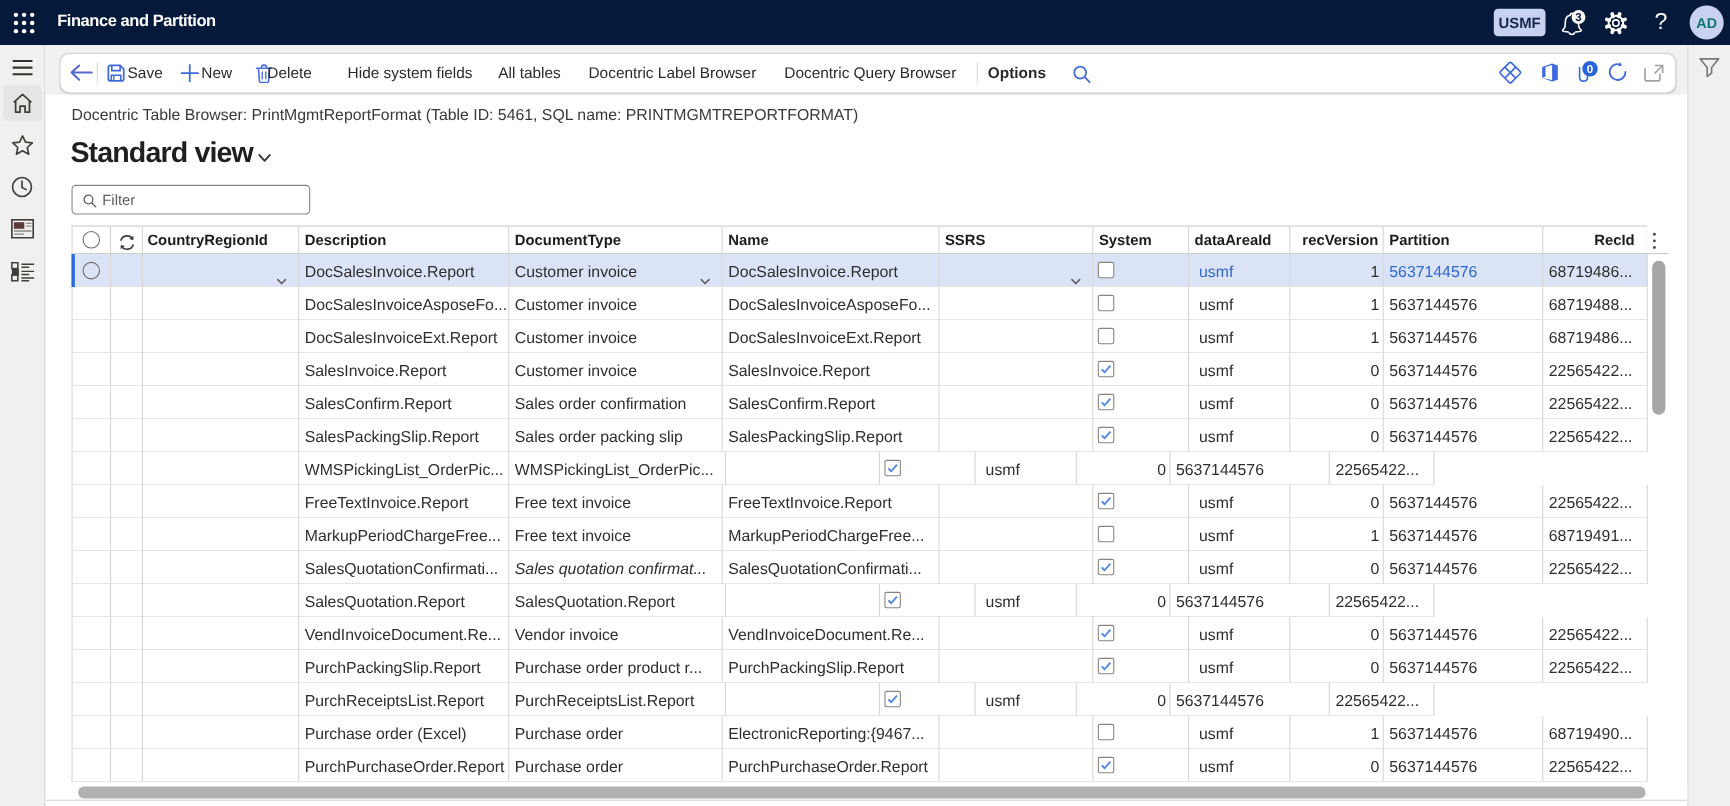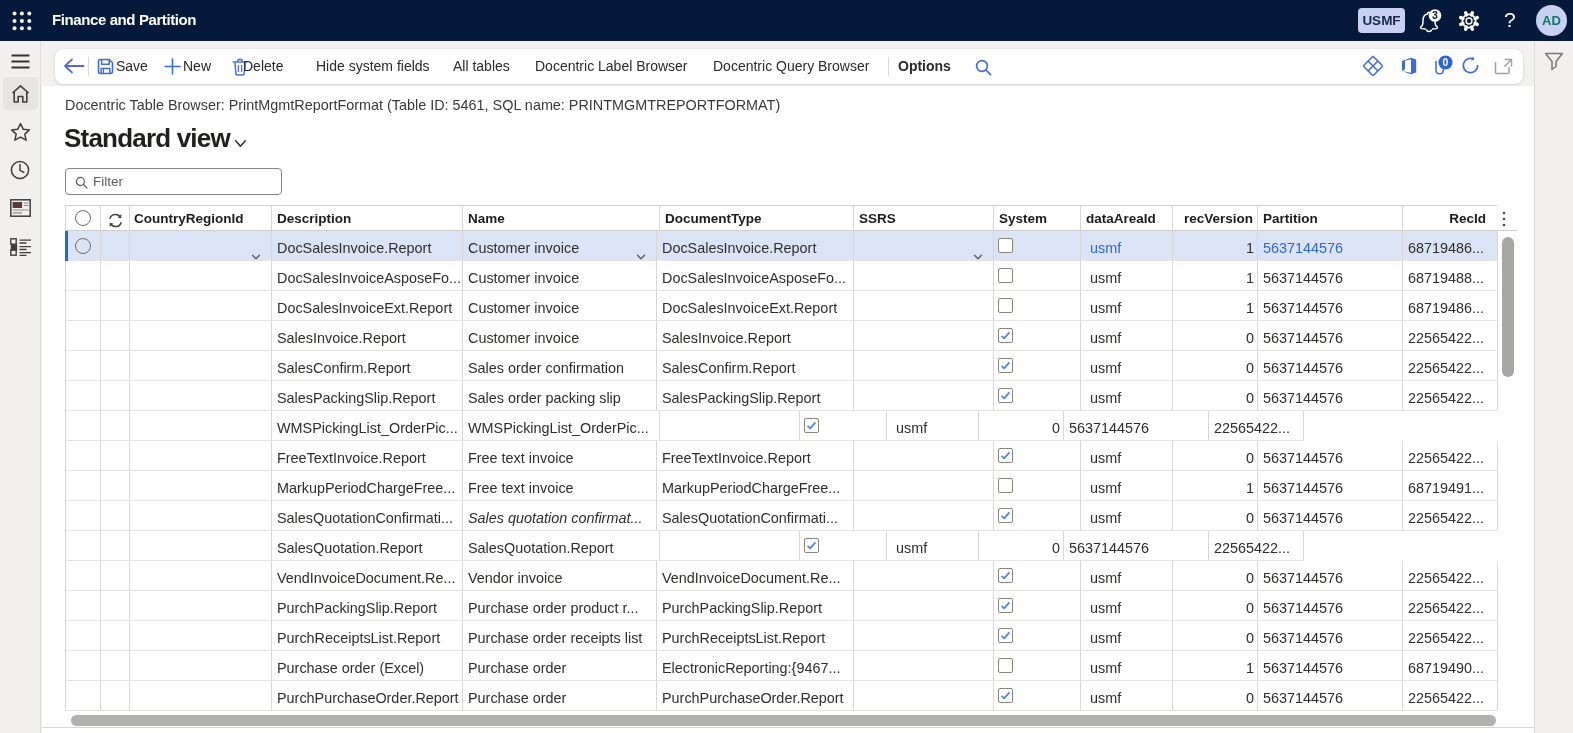--- a/index.html
+++ b/index.html
@@ -179,22 +179,22 @@
     <div class="cell hc" style="width:29px;padding-left:0;">
       <svg width="17" height="17" viewBox="0 0 16 16" style="display:block;margin:6px auto 0 auto">
         <path d="M2.6 6.4 A5.6 5.6 0 0 1 13 5.4" fill="none" stroke="#3f3e3c" stroke-width="1.4"></path>
         <path d="M13.4 9.6 A5.6 5.6 0 0 1 3 10.6" fill="none" stroke="#3f3e3c" stroke-width="1.4"></path>
         <path d="M13.6 2.2 L13.2 5.8 L9.8 5.0 Z" fill="#3f3e3c"></path>
         <path d="M2.4 13.8 L2.8 10.2 L6.2 11.0 Z" fill="#3f3e3c"></path>
       </svg>
     </div>
     <div class="cell hc" style="width:142px;padding-left:4px;">CountryRegionId</div>
     <div class="cell hc" style="width:191px;">Description</div>
+    <div class="cell hc" style="width:194px;">DocumentType</div>
     <div class="cell hc" style="width:197px;">Name</div>
-    <div class="cell hc" style="width:194px;">DocumentType</div>
     <div class="cell hc" style="width:140px;">SSRS</div>
     <div class="cell hc" style="width:87px;">System</div>
     <div class="cell hc" style="width:92px;">dataAreaId</div>
     <div class="cell hc" style="width:85px;text-align:right;padding-right:4px;">recVersion</div>
     <div class="cell hc" style="width:145px;">Partition</div>
     <div class="cell hc" style="width:95px;text-align:right;padding-right:11px;">RecId</div>
   </div>
 <div class="grow sel" style="top:231px;height:30px;">
     <div class="cell" style="width:35px;padding-left:0;">
       <div class="radio" style="margin:7px 0 0 9px"></div>
@@ -447,21 +447,20 @@
     <div class="cell" style="width:92px;padding-left:9px;">usmf</div>
     <div class="cell" style="width:85px;text-align:right;padding-right:3px;">0</div>
     <div class="cell" style="width:145px;">5637144576</div>
     <div class="cell" style="width:95px;text-align:right;padding-right:14px;">22565422...</div>
   </div>
 <div class="grow" style="top:621px;height:30px;">
     <div class="cell" style="width:35px;padding-left:0;"></div>
     <div class="cell" style="width:29px;padding-left:0;"></div>
     <div class="cell" style="width:142px;padding-left:4px;"></div>
     <div class="cell" style="width:191px;">PurchReceiptsList.Report</div>
-    <div class="cell" style="width:194px;">Purchase order receipts list</div>
     <div class="cell" style="width:197px;">PurchReceiptsList.Report</div>
     <div class="cell" style="width:140px;"></div>
     <div class="cell" style="width:87px;padding-left:4px;">
       <div class="cb">
         <svg width="13" height="13" viewBox="0 0 13 13" style="display:block">
           <path d="M2.6 6.8 L5.2 9.4 L10.4 3.4" fill="none" stroke="#4f86e0" stroke-width="1.7" stroke-linejoin="round"></path>
         </svg>
       </div>
     </div>
     <div class="cell" style="width:92px;padding-left:9px;">usmf</div>

